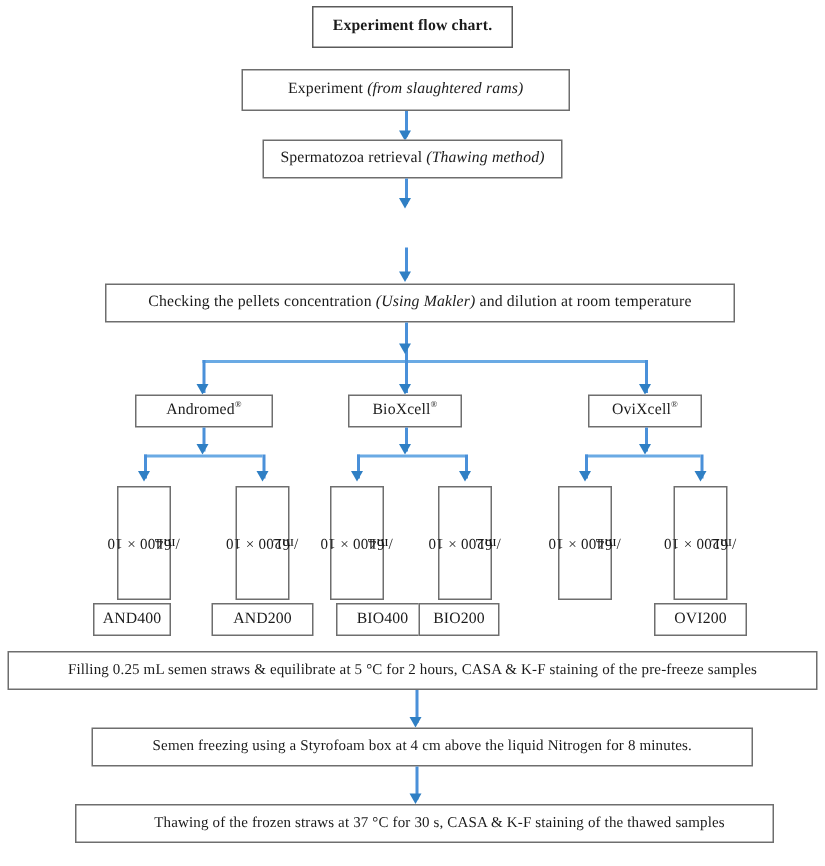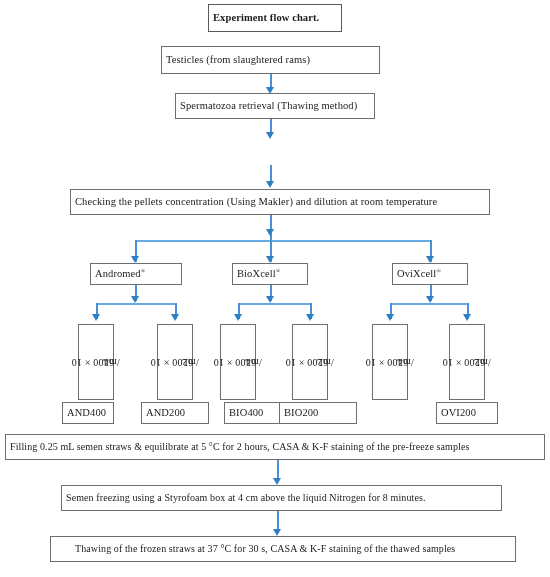--- a/index.html
+++ b/index.html
@@ -19,33 +19,34 @@
     background: #ffffff;
   }
   
   .box {
     position: absolute;
     box-sizing: border-box;
     border: 1px solid #6e6e6e;
     background: #ffffff;
     display: flex;
     align-items: center;
+    justify-content: center;
     text-align: center;
     font-size: 10.5px;
     line-height: 1.15;
     letter-spacing: .1px;
     color: #1b1b1b;
     padding: 0 4px;
   }
   .box.title-box {
     font-weight: bold;
     font-size: 10.5px;
     border-color: #5a5a5a;
   }
-  .box .it { }
+  .box .it { font-style: italic; }
   .reg { font-size: 6px; vertical-align: super; line-height: 0; }
   .sup { font-size: 6.5px; vertical-align: super; line-height: 0; }
 
   
   .vbox {
     position: absolute;
     box-sizing: border-box;
     border: 1px solid #6e6e6e;
     background: #ffffff;
     display: flex;
@@ -84,21 +85,21 @@
 </head>
 <body>
 
 <div id="chart">
 
   <div class="box title-box" style="left:208px; top:4px; width:134px; height:28px;">
     <span>Experiment flow chart.</span>
   </div>
 
   <div class="box" style="left:161px; top:46px; width:219px; height:28px;">
-    <span><span>Testicles</span> <span class="it">(from slaughtered rams)</span></span>
+    <span><span>Experiment</span> <span class="it">(from slaughtered rams)</span></span>
   </div>
   <div class="vline" style="left:270px; top:74px; height:17px;"></div>
   <div class="arrow" style="left:266px; top:87px;"></div>
 
   <div class="box" style="left:175px; top:93px; width:200px; height:26px;">
     <span><span>Spermatozoa retrieval</span> <span class="it">(Thawing method)</span></span>
   </div>
   <div class="vline" style="left:270px; top:119px; height:17px;"></div>
   <div class="arrow" style="left:266px; top:132px;"></div>
 
@@ -198,21 +199,21 @@
 
   <div class="box" style="left:62px; top:402px; width:52px; height:22px;">
     <span>AND400</span>
   </div>
   <div class="box" style="left:141px; top:402px; width:68px; height:22px;">
     <span>AND200</span>
   </div>
   <div class="box" style="left:207px; top:402px; width:62px; height:22px;margin-left:17px;">
     <span>BIO400</span>
   </div>
-  <div class="box" style="left:279px; top:402px; width:78px; height:22px;">
+  <div class="box" style="left:279px; top:402px; width:54px; height:22px;">
     <span>BIO200</span>
   </div>
   <div class="box" style="left:436px; top:402px; width:62px; height:22px;">
     <span>OVI200</span>
   </div>
 
   <div class="box" style="left:5px; top:434px; width:540px; height:26px; font-size:10px;">
     <span>Filling 0.25 mL semen straws &amp; equilibrate at 5 °C for 2 hours, CASA &amp; K-F staining of the pre-freeze samples</span>
   </div>
   <div class="vline" style="left:277px; top:460px; height:22px;"></div>

